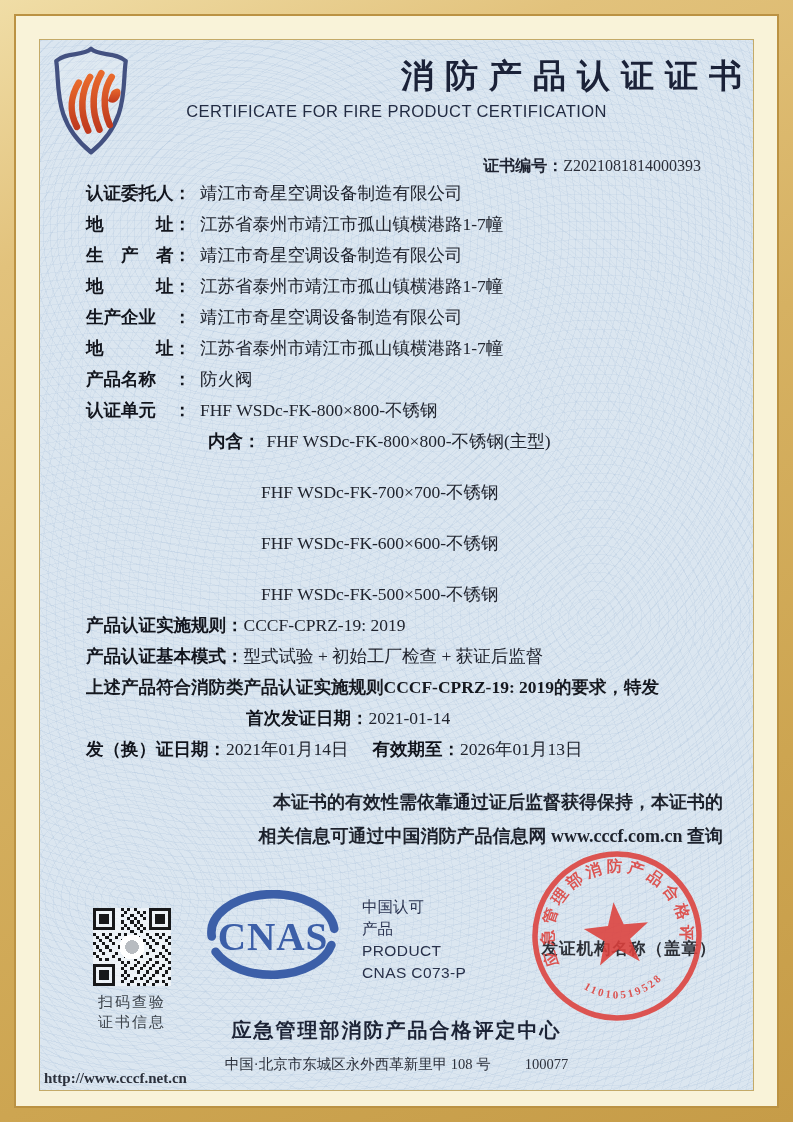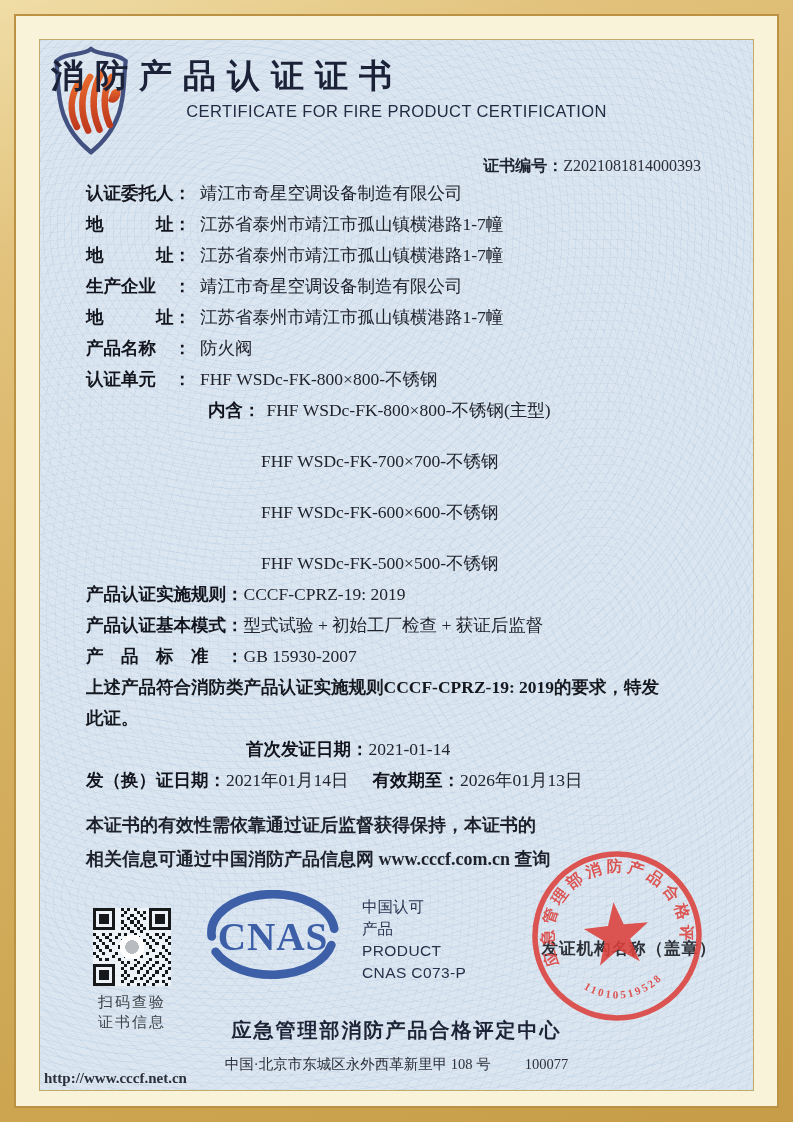--- a/index.html
+++ b/index.html
@@ -12,39 +12,39 @@
     padding:24px 24px 16px 24px;}
   .cert{position:relative;box-sizing:border-box;width:100%;height:100%;
     background-color:#dbe6f0;
     background-image:
       repeating-radial-gradient(circle at 28% 18%, rgba(150,178,210,.16) 0 1px, transparent 1px 7px),
       repeating-radial-gradient(circle at 78% 55%, rgba(150,178,210,.13) 0 1px, transparent 1px 9px),
       repeating-radial-gradient(circle at 12% 82%, rgba(150,178,210,.13) 0 1px, transparent 1px 8px),
       repeating-radial-gradient(circle at 55% 35%, rgba(150,178,210,.10) 0 1px, transparent 1px 11px);
     box-shadow:0 0 0 1px #c4aa68;overflow:hidden;}
   .logo{position:absolute;left:4px;top:2px;width:94px;height:118px;}
-  .title{position:absolute;left:0;top:14px;width:100%;text-align:left;
+  .title{position:absolute;left:0;top:14px;width:100%;text-align:right;
     font-size:33px;font-weight:bold;letter-spacing:11px;padding-left:11px;box-sizing:border-box;
     color:#1b2238;}
   .subtitle{position:absolute;left:0;top:62px;width:100%;text-align:center;
     font-family:"Liberation Sans","DejaVu Sans",sans-serif;
     font-size:16.5px;color:#222b42;letter-spacing:.4px;}
   .certno{position:absolute;top:116px;right:52px;font-size:16px;color:#2a2d38;}
   .certno b{font-weight:bold;color:#1d2230;}
   .body{position:absolute;left:46px;top:138px;right:30px;font-size:17.5px;color:#20242e;}
   .row{height:31px;line-height:31px;white-space:nowrap;}
   .lab{font-weight:bold;color:#12151d;display:inline-block;min-width:114px;}
   .lab-inline{font-weight:bold;color:#12151d;}
   .inc-label-row{padding-left:122px;}
   .inc-cont{padding-left:175px;margin-top:20px;}
   .inc-lab{font-weight:bold;color:#12151d;padding-right:6px;}
   .statement{font-weight:600;color:#15181f;}
   .first-date{padding-left:160px;}
   .gap{display:inline-block;width:24px;}
-  .notice{margin-top:12px;text-align:left;font-size:18px;font-weight:600;
+  .notice{margin-top:20px;text-align:right;font-size:18px;font-weight:600;
     line-height:34px;color:#1d222c;}
   .qr{position:absolute;left:53px;top:868px;width:78px;height:78px;}
   .qr-cap{position:absolute;left:28px;top:952px;width:128px;text-align:center;
     font-size:15px;line-height:20px;letter-spacing:2px;color:#3c434b;}
   .cnas{position:absolute;left:166px;top:850px;width:134px;height:92px;}
   .acc{position:absolute;left:322px;top:856px;font-size:15.5px;line-height:22px;color:#2a3350;}
   .acc .en{font-family:"Liberation Sans","DejaVu Sans",sans-serif;color:#273049;letter-spacing:.4px;}
   .stamp{position:absolute;left:487px;top:806px;width:180px;height:180px;opacity:.88;
     transform:rotate(-6deg);}
   .stamp-label{position:absolute;left:484px;top:898px;width:210px;text-align:center;
@@ -79,37 +79,36 @@
       <path d="M72,52 C79,46 84,50 80,59 C77,65 71,66 68,62" fill="url(#fg)"></path>
     </svg>
 
     <div class="title">消防产品认证证书</div>
     <div class="subtitle">CERTIFICATE FOR FIRE PRODUCT CERTIFICATION</div>
     <div class="certno"><b>证书编号：</b><span>Z2021081814000393</span></div>
 
     <div class="body">
       <div class="row"><span class="lab">认证委托人：</span><span>靖江市奇星空调设备制造有限公司</span></div>
       <div class="row"><span class="lab">地　　　址：</span><span>江苏省泰州市靖江市孤山镇横港路1-7幢</span></div>
+      <div class="row"><span class="lab">生　产　者：</span><span>靖江市奇星空调设备制造有限公司</span></div>
       <div class="row"><span class="lab">地　　　址：</span><span>江苏省泰州市靖江市孤山镇横港路1-7幢</span></div>
       <div class="row"><span class="lab">生产企业　：</span><span>靖江市奇星空调设备制造有限公司</span></div>
       <div class="row"><span class="lab">地　　　址：</span><span>江苏省泰州市靖江市孤山镇横港路1-7幢</span></div>
       <div class="row"><span class="lab">产品名称　：</span><span>防火阀</span></div>
       <div class="row"><span class="lab">认证单元　：</span><span>FHF WSDc-FK-800×800-不锈钢</span></div>
 
       <div class="row inc-label-row"><span class="inc-lab">内含：</span><span>FHF WSDc-FK-800×800-不锈钢(主型)</span></div>
       <div class="row inc-cont"><span>FHF WSDc-FK-700×700-不锈钢</span></div>
       <div class="row inc-cont"><span>FHF WSDc-FK-600×600-不锈钢</span></div>
       <div class="row inc-cont"><span>FHF WSDc-FK-500×500-不锈钢</span></div>
 
       <div class="row"><span class="lab-inline">产品认证实施规则：</span><span>CCCF-CPRZ-19: 2019</span></div>
       <div class="row"><span class="lab-inline">产品认证基本模式：</span><span>型式试验 + 初始工厂检查 + 获证后监督</span></div>
-      <div class="row"><span class="lab-inline">产　品　标　准　：</span><span>GB 15930-2007</span></div>
 
       <div class="row statement">上述产品符合消防类产品认证实施规则CCCF-CPRZ-19: 2019的要求，特发</div>
-      <div class="row statement">此证。</div>
 
       <div class="row first-date"><span class="lab-inline">首次发证日期：</span><span>2021-01-14</span></div>
       <div class="row"><span class="lab-inline">发（换）证日期：</span><span>2021年01月14日</span><span class="gap"></span><span class="lab-inline">有效期至：</span><span>2026年01月13日</span></div>
 
       <div class="notice">
         <div>本证书的有效性需依靠通过证后监督获得保持，本证书的</div>
         <div>相关信息可通过中国消防产品信息网 www.cccf.com.cn 查询</div>
       </div>
     </div>
 

